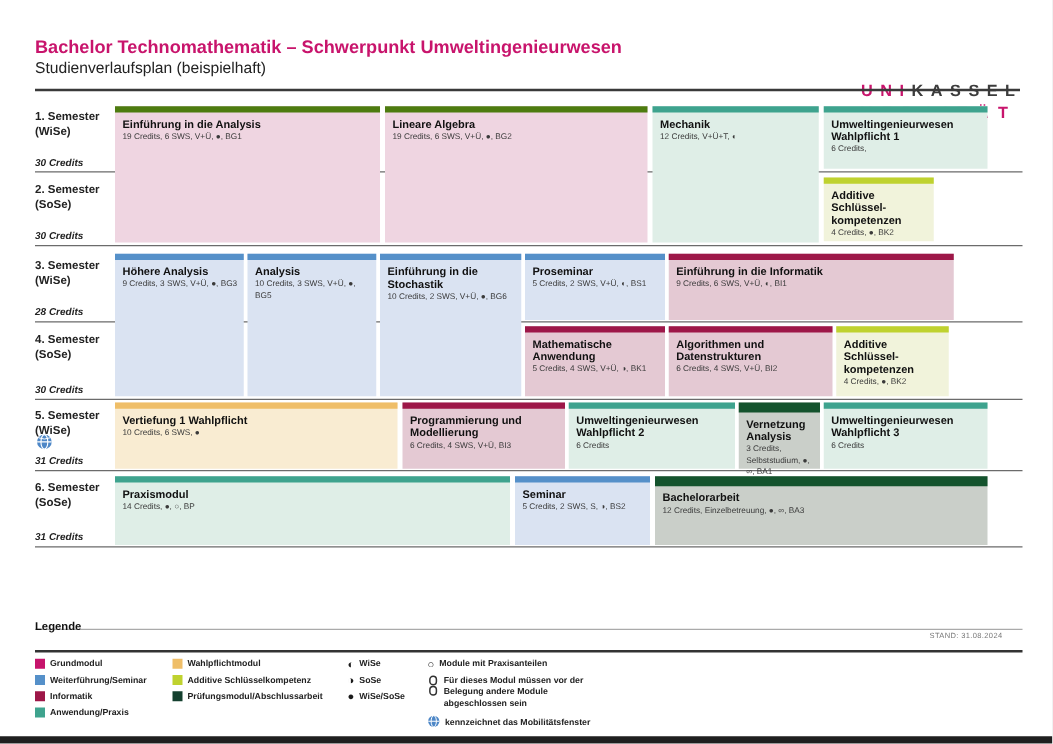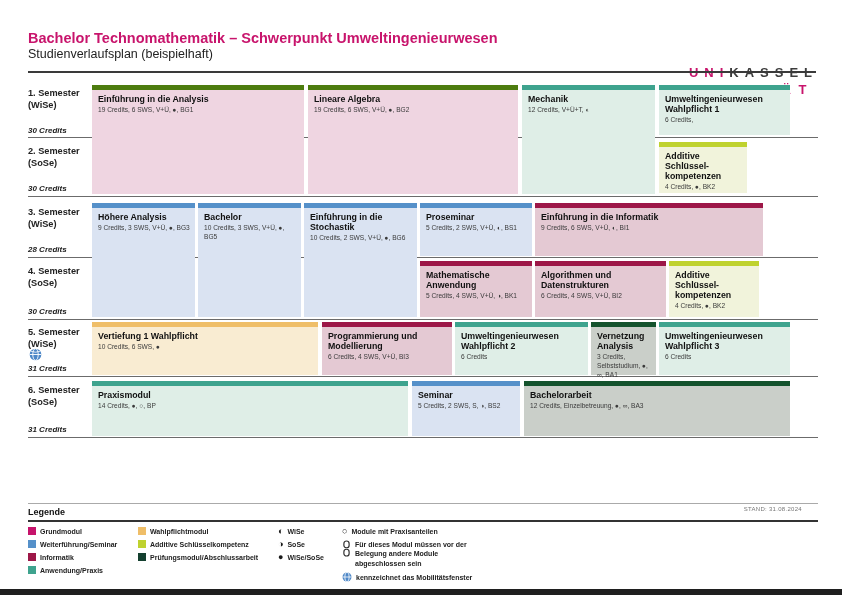--- a/index.html
+++ b/index.html
@@ -21,24 +21,24 @@
   
   .module{position:absolute;box-sizing:border-box;padding:4px 5px 3px 6px;z-index:3;}
   .m-title{font-weight:bold;font-size:8.8px;line-height:1.15;color:#111;}
   .m-details{font-size:6.6px;line-height:1.35;color:#3a3a3a;margin-top:2px;}
   .grund{background:#efd5e1;border-top:5px solid #4d7c0f;}
   .blue{background:#dae3f2;border-top:5px solid #5590c9;}
   .informatik{background:#e4c9d3;border-top:5px solid #9d1748;}
   .praxis{background:#dfeee7;border-top:5px solid #3ea38e;}
   .wahl{background:#f9ecd2;border-top:5px solid #efbe68;}
   .additive{background:#f1f3db;border-top:5px solid #bfd22f;}
-  .pruefung{background:#cacfc9;border-top:5px solid #14532d;}
+  .pruefung{background:#cacfc9;border-top:8px solid #14532d;}
   
   .lrule1{position:absolute;left:28px;top:503px;width:790px;height:1px;background:#aaa;}
-  .lhead{position:absolute;left:28px;top:507px;font-size:9px;font-weight:bold;color:#111;}
+  .lhead{position:absolute;left:28px;top:496px;font-size:9px;font-weight:bold;color:#111;}
   .lrule2{position:absolute;left:28px;top:520px;width:790px;height:2px;background:#333;}
   .stand{position:absolute;right:40px;top:506px;font-size:6px;color:#777;letter-spacing:.3px;}
   .li{position:absolute;display:flex;align-items:center;gap:4px;font-size:7px;font-weight:bold;color:#222;white-space:nowrap;z-index:2;}
   .li.wrap{align-items:flex-start;white-space:normal;width:132px;line-height:1.35;}
   .sw{width:8px;height:8px;flex:0 0 auto;}
   .sw-grund{background:#c6136b;} .sw-blue{background:#5590c9;} .sw-inf{background:#9d1748;}
   .sw-praxis{background:#3ea38e;} .sw-wahl{background:#efbe68;} .sw-add{background:#bfd22f;} .sw-pruef{background:#14402f;}
   .glyph{font-size:9px;line-height:8px;flex:0 0 auto;color:#1a1a1a;}
   .globe-sem{position:absolute;left:29px;top:347px;z-index:2;}
   .bottombar{position:absolute;left:0;bottom:0;width:842px;height:6px;background:#1f1f1f;}
@@ -121,21 +121,21 @@
   <div class="module additive" style="left:659px;top:142px;width:88px;height:51px">
     <div class="m-title">Additive Schlüssel­kompetenzen</div>
       <div class="m-details">4 Credits, ●, BK2</div>
     </div>
 
   <div class="module blue" style="left:92px;top:203px;width:103px;height:114px">
     <div class="m-title">Höhere Analysis</div>
       <div class="m-details">9 Credits, 3 SWS, V+Ü, ●, BG3</div>
     </div>
   <div class="module blue" style="left:198px;top:203px;width:103px;height:114px">
-    <div class="m-title">Bachelor</div>
+    <div class="m-title">Analysis</div>
       <div class="m-details">10 Credits, 3 SWS, V+Ü, ●, BG5</div>
     </div>
   <div class="module blue" style="left:304px;top:203px;width:113px;height:114px">
     <div class="m-title">Einführung in die Stochastik</div>
       <div class="m-details">10 Credits, 2 SWS, V+Ü, ●, BG6</div>
     </div>
   <div class="module blue" style="left:420px;top:203px;width:112px;height:53px">
     <div class="m-title">Proseminar</div>
       <div class="m-details">5 Credits, 2 SWS, V+Ü, ◐, BS1</div>
     </div>

